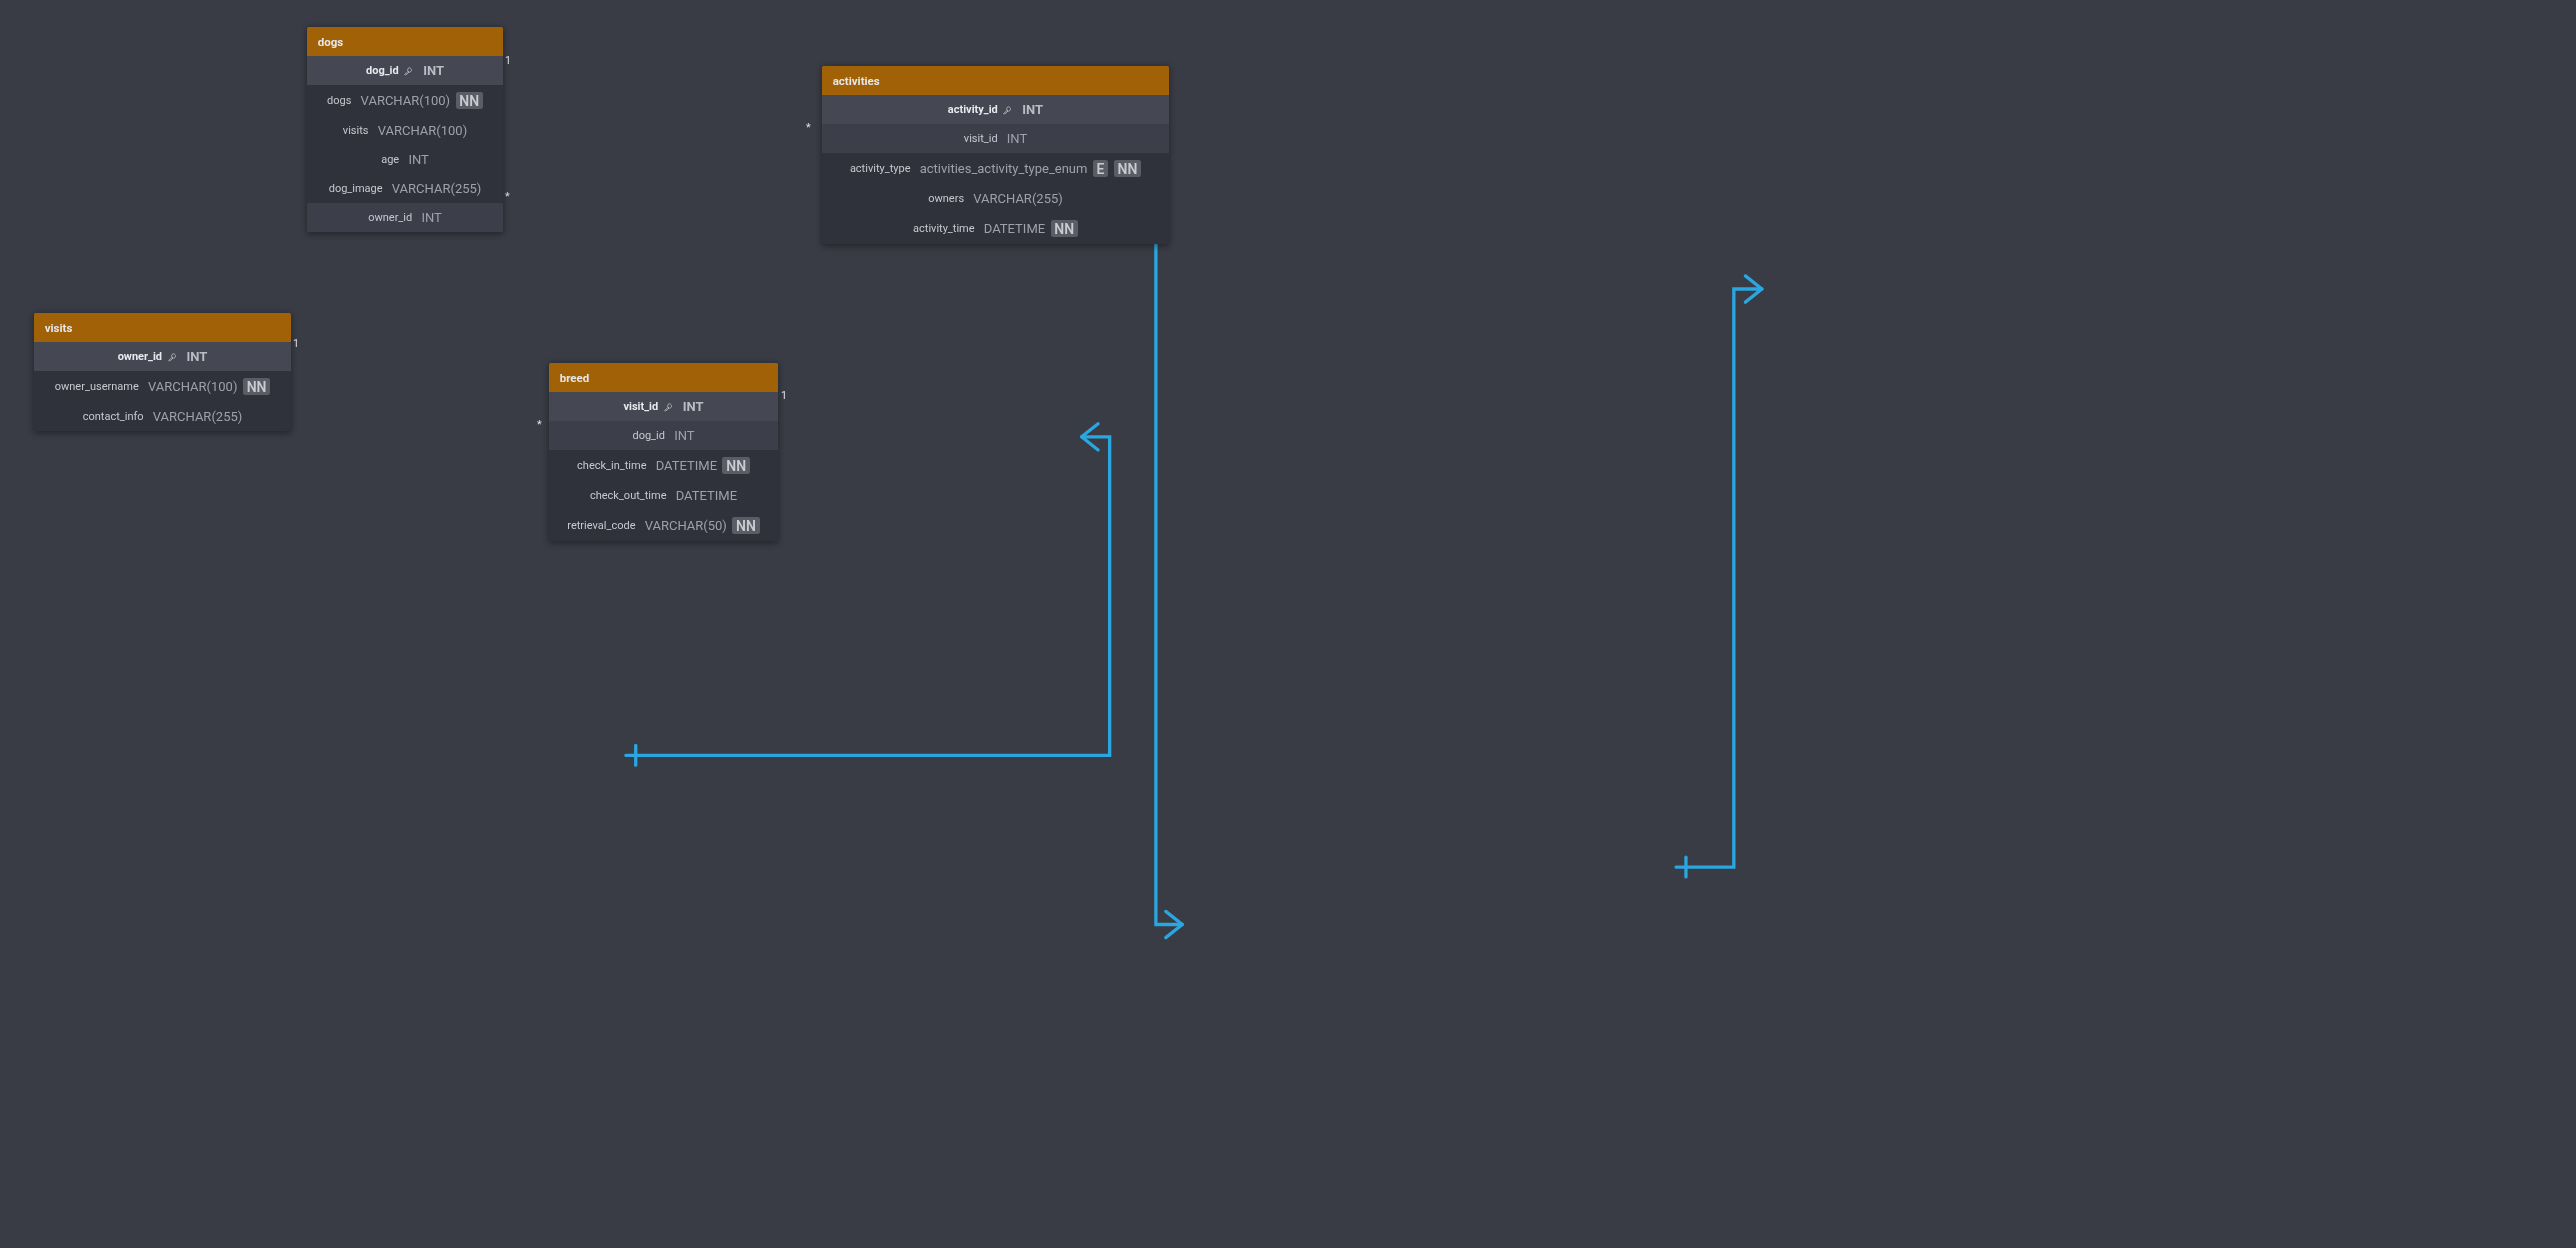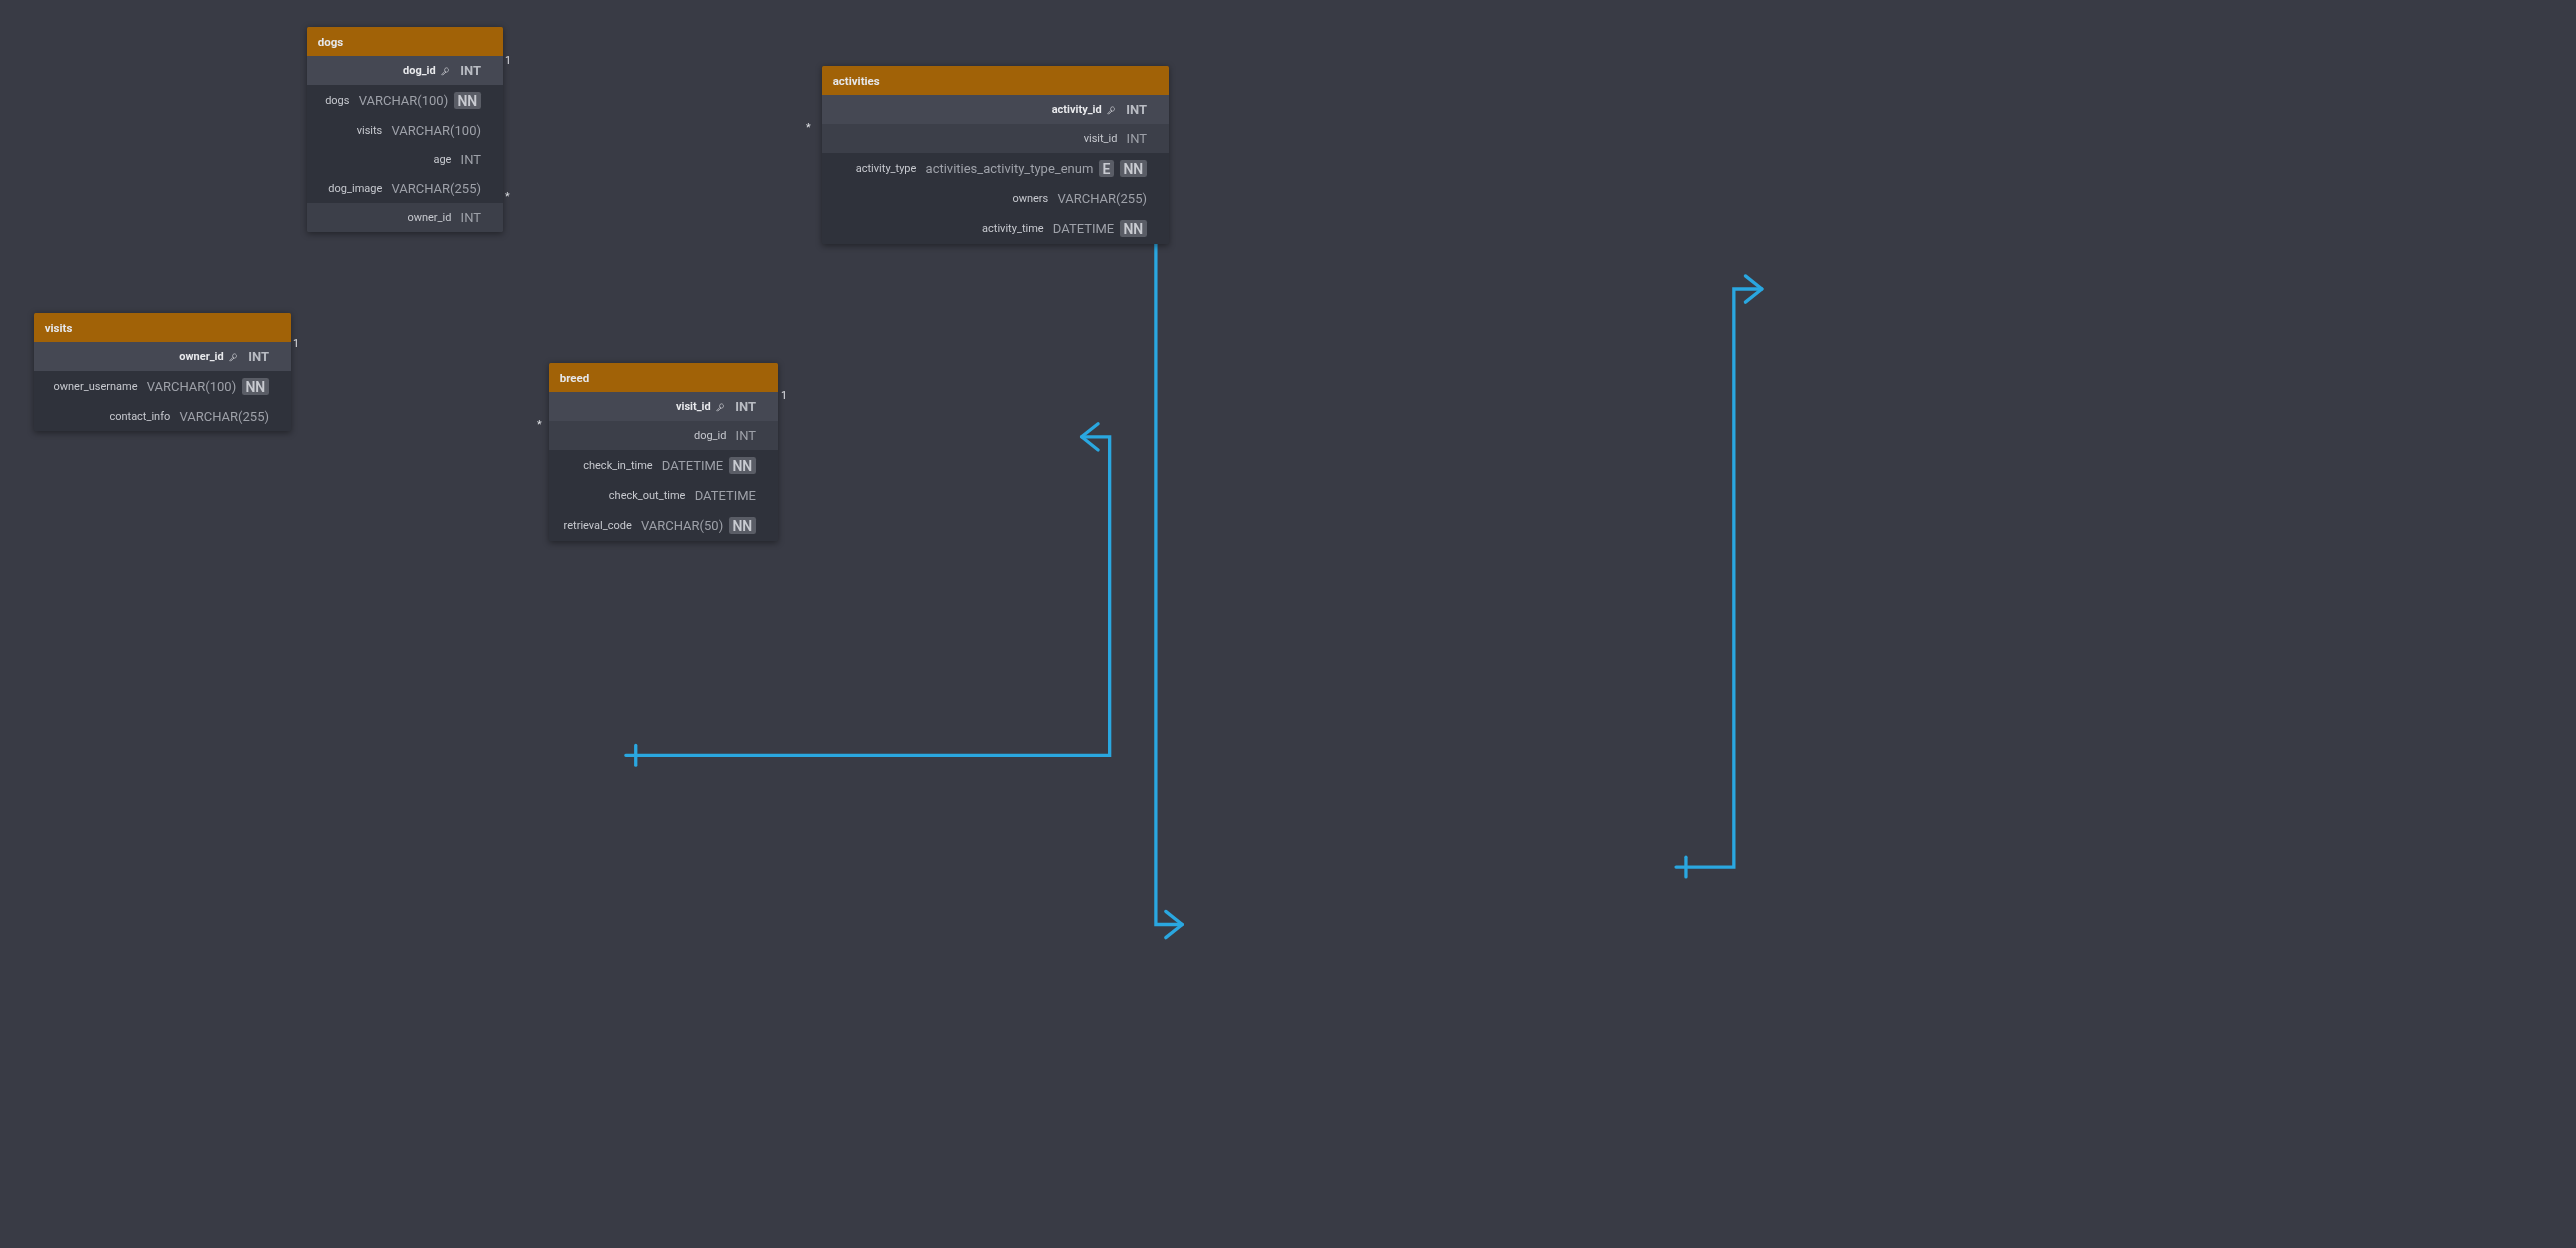--- a/index.html
+++ b/index.html
@@ -32,21 +32,21 @@
   .table-header {
     background: #a16207;
     color: #E5E7EB;
     font-weight: 700;
     padding: 7.7px 10.7px;
     font-size: 11.5px;
   }
   .col {
     display: flex;
     align-items: center;
-    justify-content: flex-end;
+    justify-content: center;
     padding: 7px 22px;
     font-size: 11px;
     gap: 9.2px;
   }
   .col.pk {
     background: #454853;
     font-weight: 700;
     color: #E8E9EC;
   }
   .col.fk {

